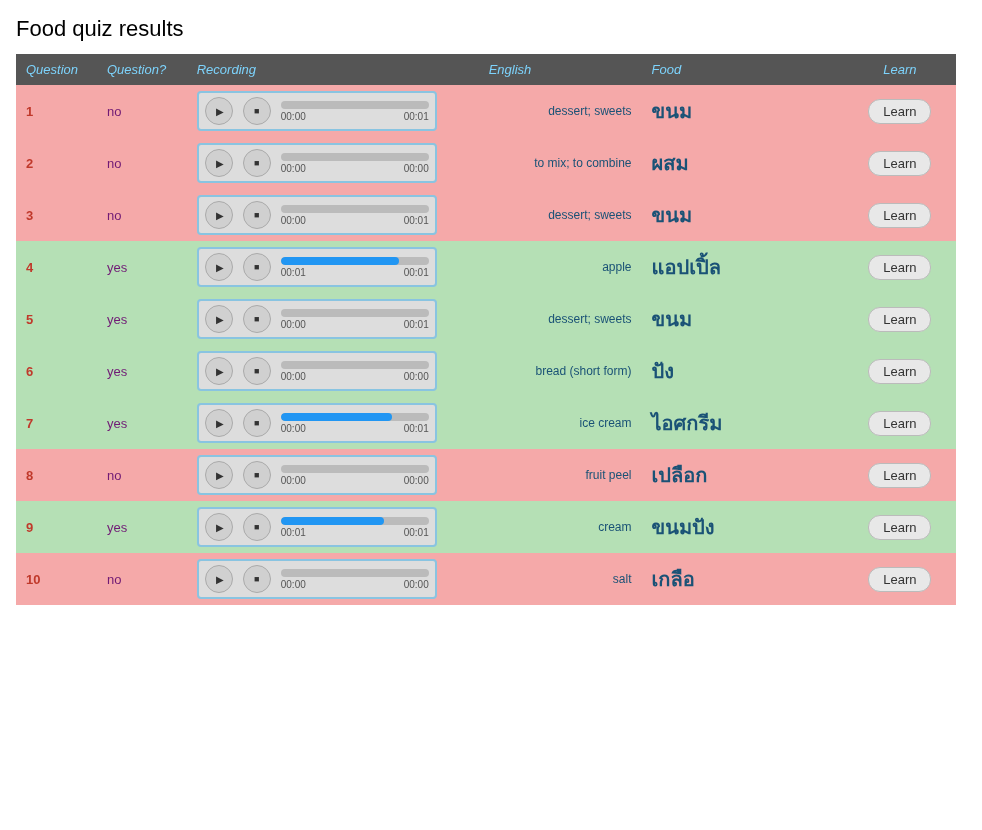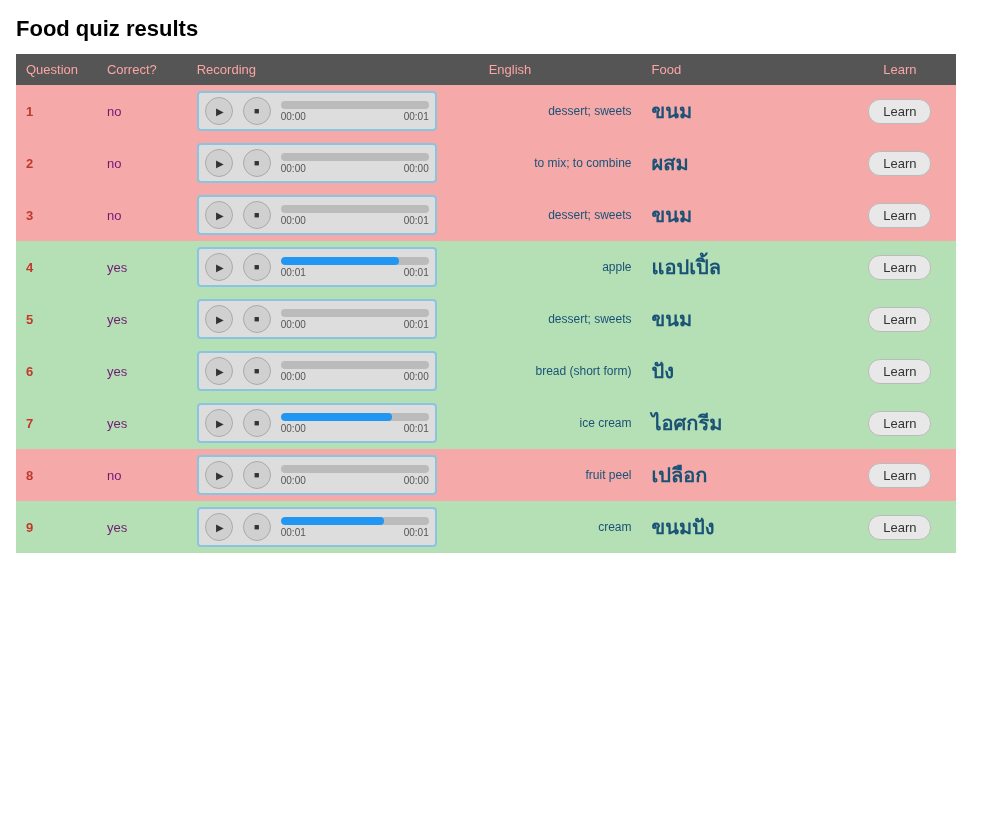--- a/index.html
+++ b/index.html
@@ -4,31 +4,32 @@
   <style>
     * { box-sizing: border-box; margin: 0; padding: 0; }
     body {
       font-family: Arial, sans-serif;
       background: #fff;
       padding: 16px;
       width: 982px;
     }
     h1 {
       font-size: 22px;
-      font-weight: bold;
+      font-weight: normal;
       margin-bottom: 12px;
       color: #000;
     }
     table {
       border-collapse: collapse;
       width: 940px;
     }
     thead tr {
       background: #555;
-      color: #fca5a5;
+      color: #7dd3fc;
+      font-style: italic;
     }
     thead th {
       padding: 8px 10px;
       text-align: left;
       font-size: 13px;
       font-weight: normal;
     }
     thead th.th-learn {
       text-align: center;
     }
@@ -142,21 +143,21 @@
   </style>
 </head>
 <body>
 
 <h1>Food quiz results</h1>
 
 <table>
   <thead>
     <tr>
       <th>Question</th>
-      <th>Correct?</th>
+      <th>Question?</th>
       <th>Recording</th>
       <th>English</th>
       <th>Food</th>
       <th class="th-learn">Learn</th>
     </tr>
   </thead>
   <tbody id="table-body">
   <tr class="incorrect">
         <td class="q-num">1</td>
         <td class="correct-cell">no</td>
@@ -348,14 +349,36 @@
                 <span>00:01</span>
                 <span>00:01</span>
               </div>
             </div>
           </div>
         </td>
         <td class="english-cell">cream</td>
         <td class="thai-cell">ขนมปัง</td>
         <td class="learn-cell"><button class="learn-btn">Learn</button></td>
       </tr>
+      <tr class="incorrect">
+        <td class="q-num">10</td>
+        <td class="correct-cell">no</td>
+        <td class="recording-cell">
+          <div class="audio-player">
+            <div class="play-btn"></div>
+            <div class="stop-btn"></div>
+            <div class="progress-area">
+              <div class="progress-track">
+                <div class="progress-fill" style="width: 0%;"></div>
+              </div>
+              <div class="time-row">
+                <span>00:00</span>
+                <span>00:00</span>
+              </div>
+            </div>
+          </div>
+        </td>
+        <td class="english-cell">salt</td>
+        <td class="thai-cell">เกลือ</td>
+        <td class="learn-cell"><button class="learn-btn">Learn</button></td>
+      </tr>
     </tbody>
 </table>
 
 </body></html>

